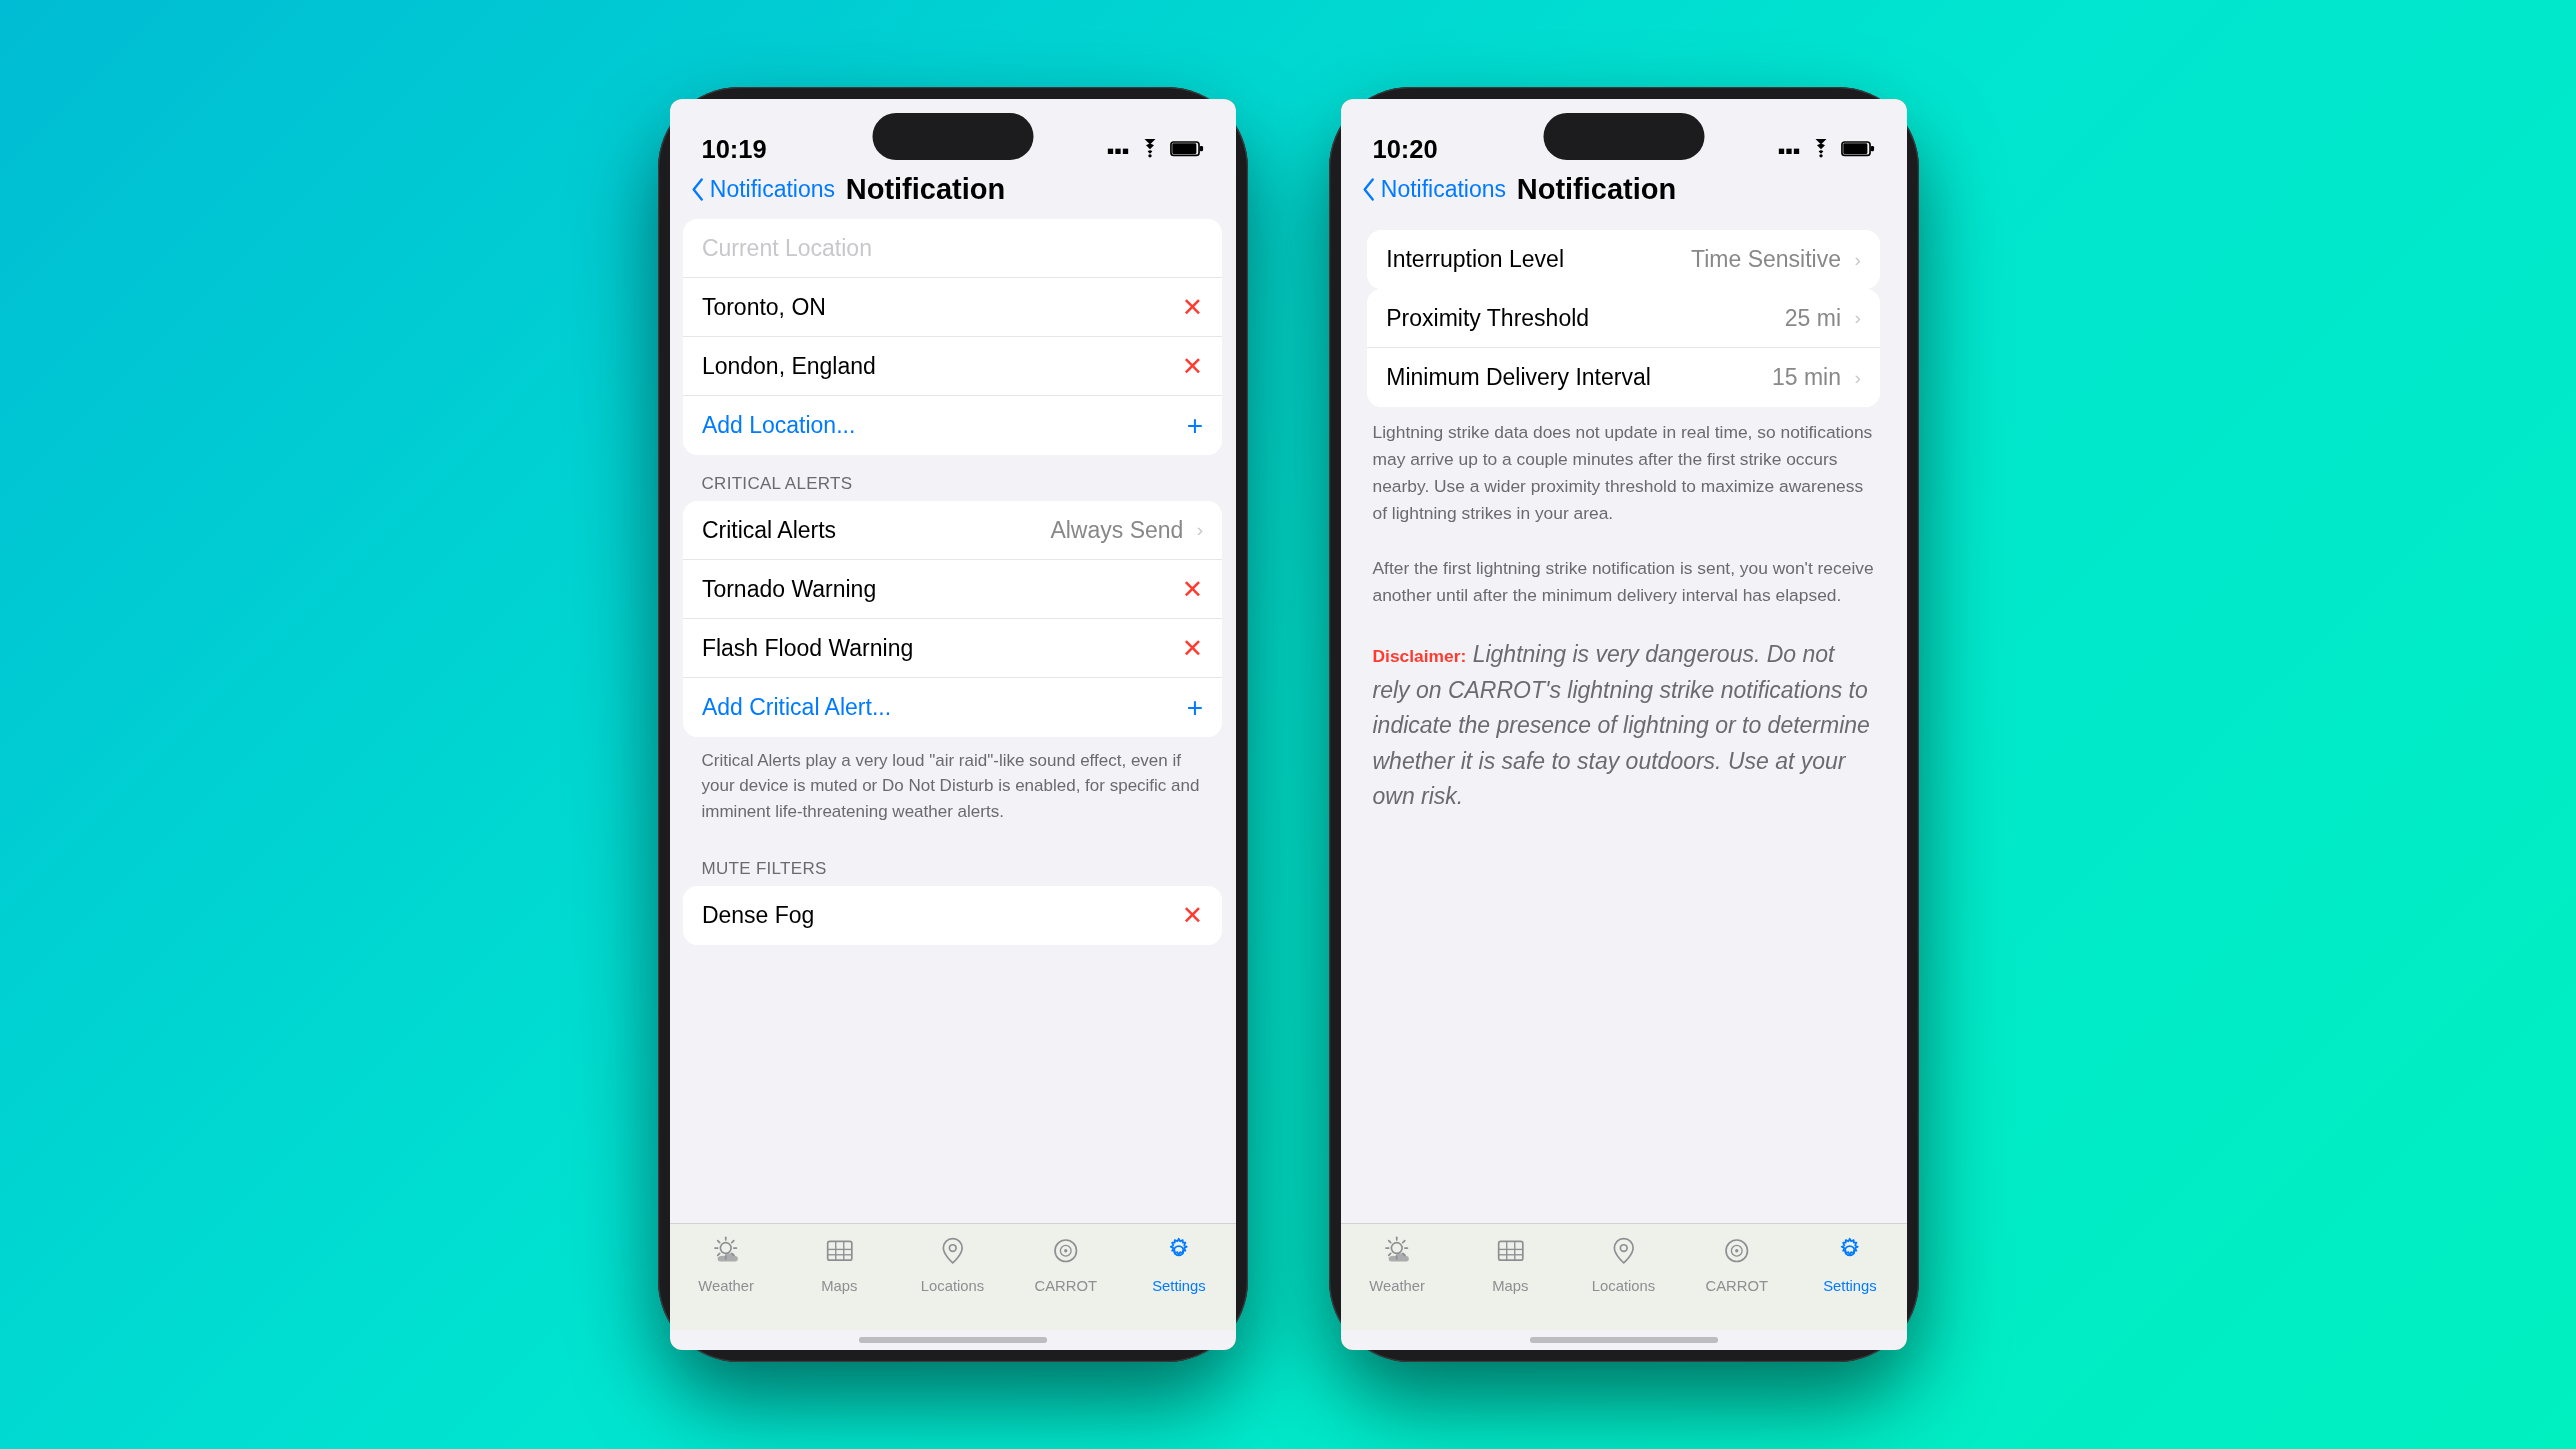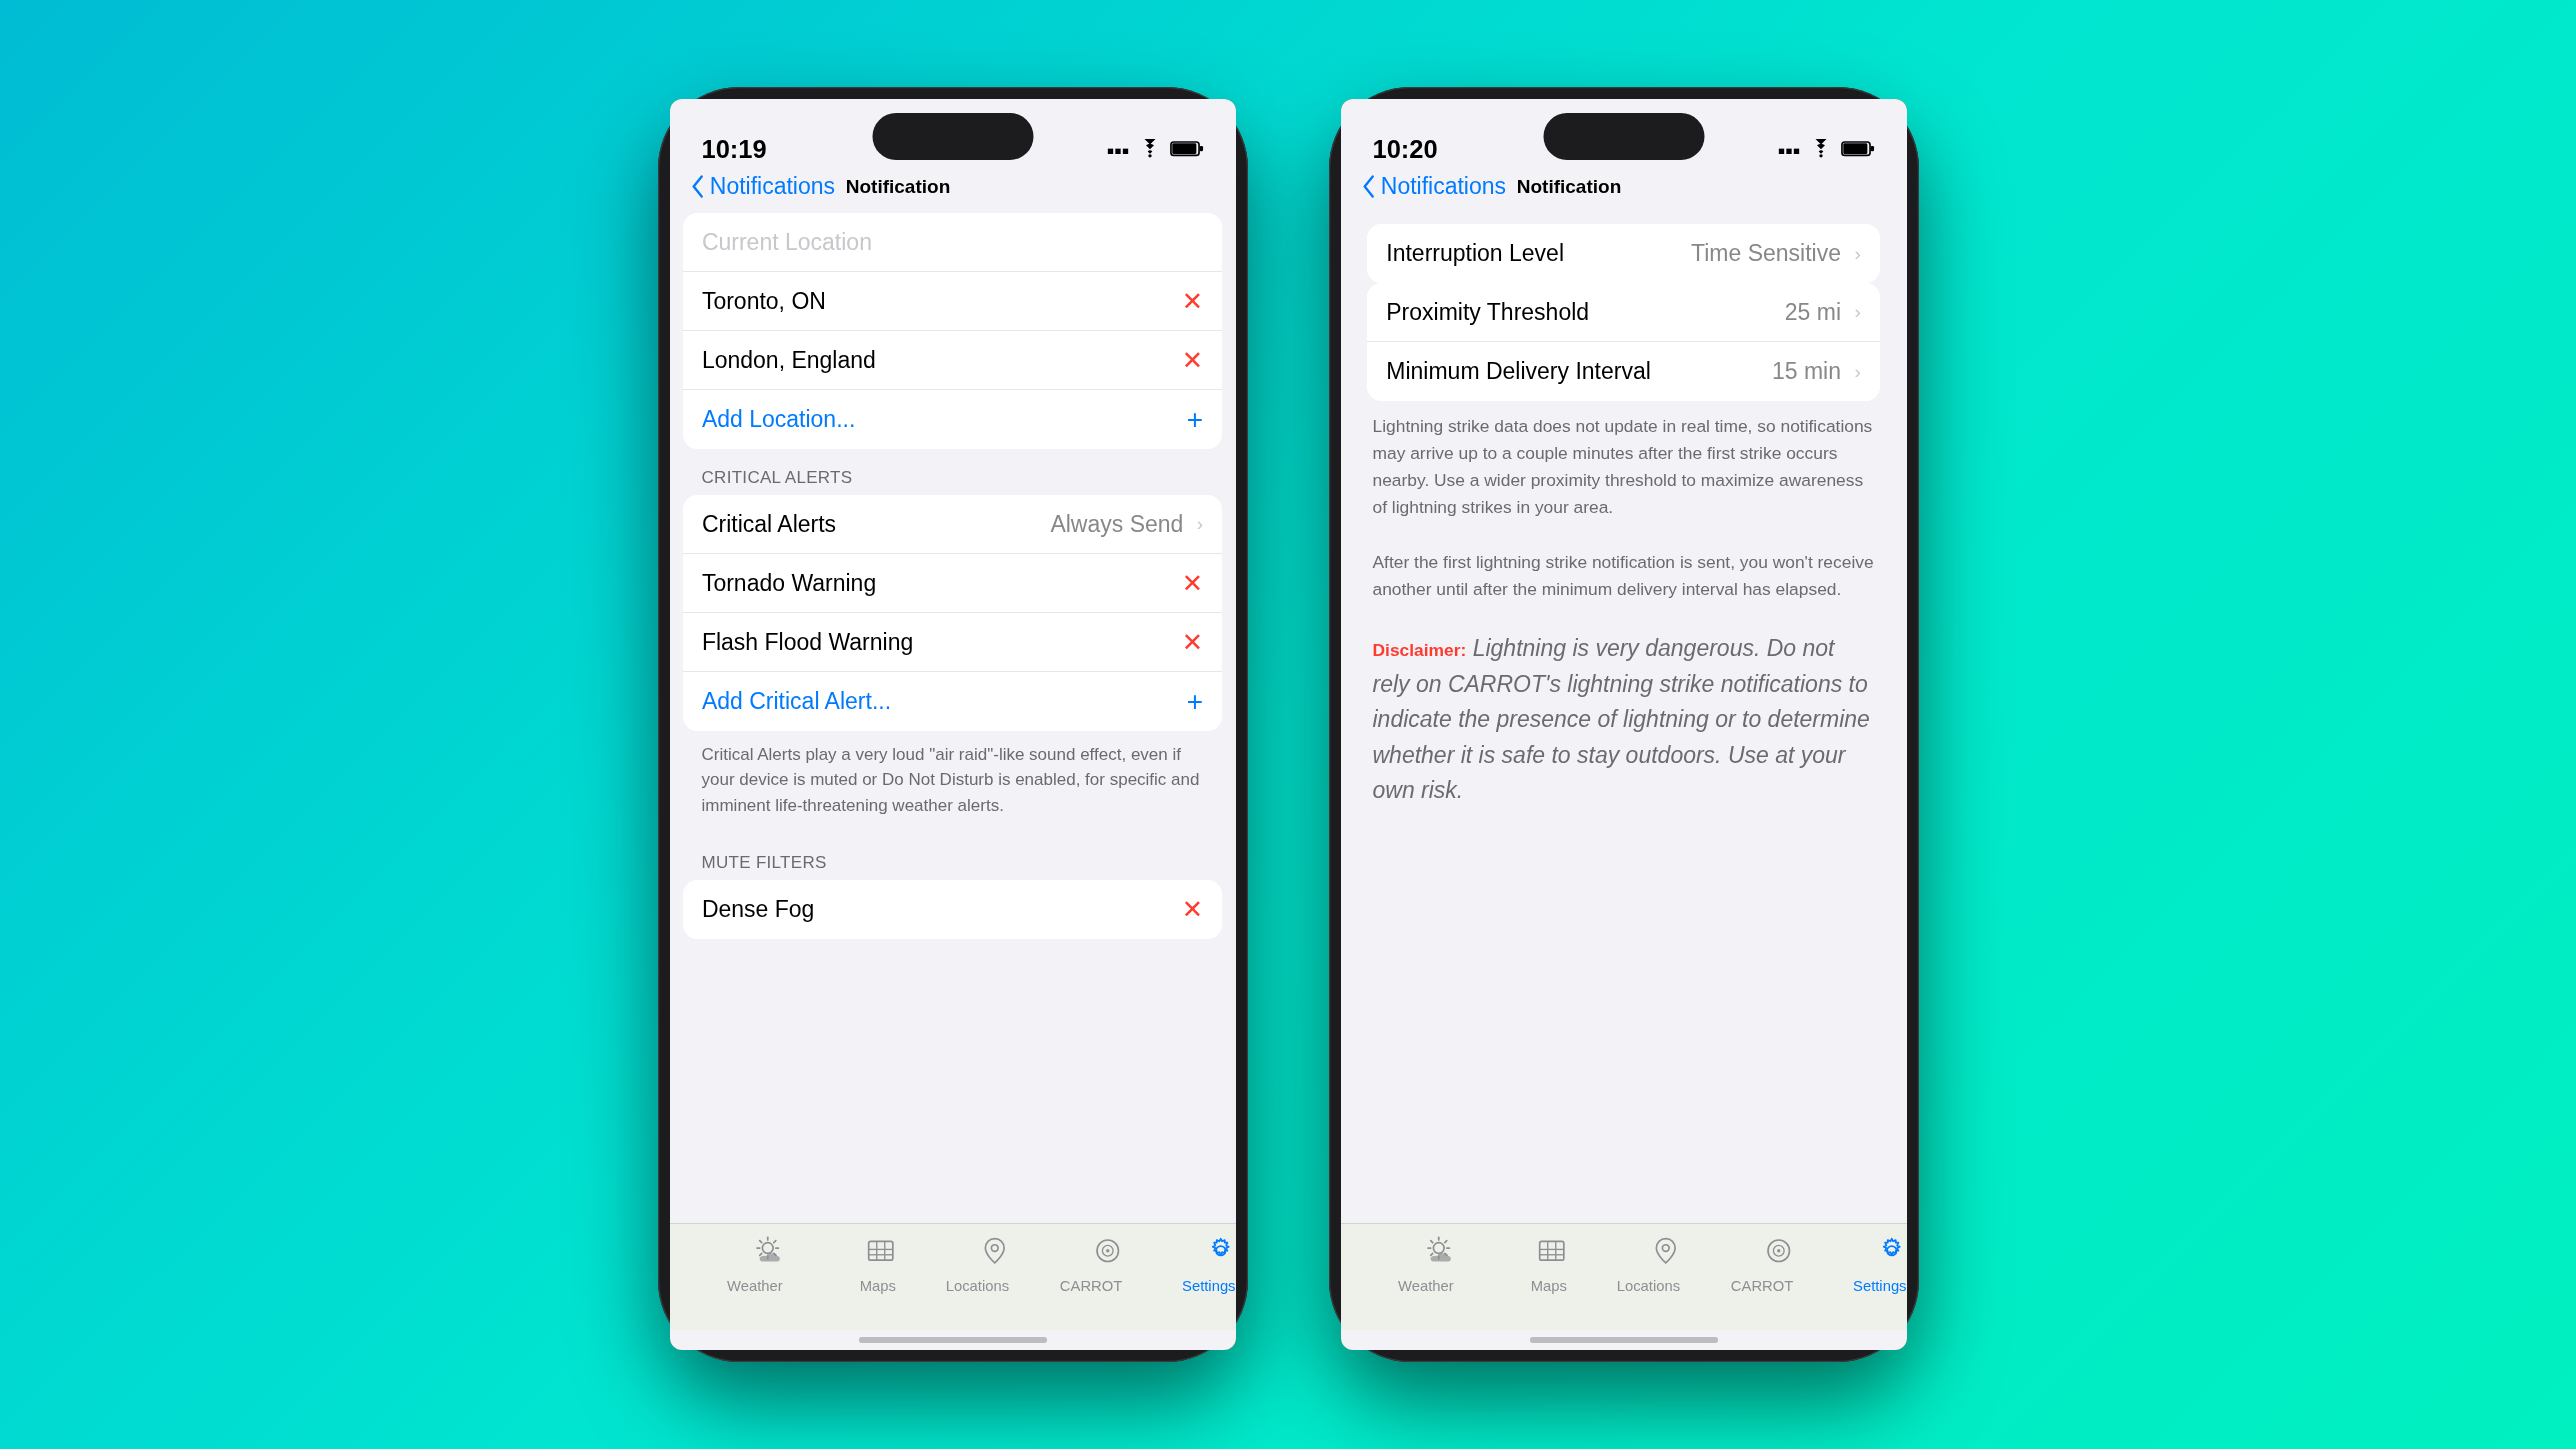--- a/index.html
+++ b/index.html
@@ -96,21 +96,21 @@
       gap: 5.4px;
       cursor: pointer;
     }
 
     .nav-back-label {
       font-size: 23px;
       color: #007aff;
     }
 
     .nav-title {
-      font-size: 19px;
+      font-size: 29px;
       font-weight: 600;
       color: #000;
     }
 
     
     .content {
       flex: 1;
       background: #f2f2f7;
       overflow-y: auto;
       padding-bottom: 13.4px;
@@ -206,21 +206,21 @@
       display: flex;
       align-items: flex-start;
       padding-top: 12px;
       flex-shrink: 0;
     }
 
     .tab-item {
       flex: 1;
       display: flex;
       flex-direction: column;
-      align-items: flex-end;
+      align-items: center;
       gap: 5.4px;
       cursor: pointer;
     }
 
     .tab-icon {
       font-size: 29.5px;
       color: #8e8e93;
     }
 
     .tab-icon.active {

